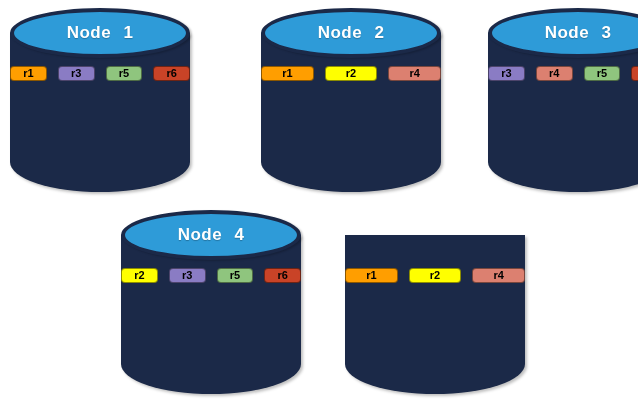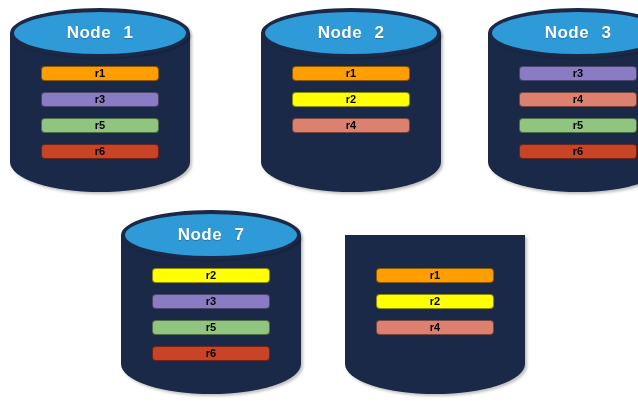--- a/index.html
+++ b/index.html
@@ -46,21 +46,21 @@
     color:var(--title);
     font-weight:bold;
     font-size:17px;
     letter-spacing:0.5px;
     word-spacing:7px;
     text-shadow:0 1px 1px rgba(0,0,0,0.25);
   }
   .bars{
     position:absolute;
     left:0;right:0;top:58px;
-    display:flex;flex-direction:column;align-items:center;
+    display:flex;align-items:center;
     gap:11px;
   }
   .bar{
     box-sizing:border-box;
     width:118px;height:15px;
     border-radius:4px;
     border:1px solid rgba(0,0,0,0.45);
     display:flex;align-items:center;justify-content:center;
     font-size:11px;font-weight:bold;
     color:var(--bartext);
@@ -102,21 +102,21 @@
     <div class="bars">
         <div class="bar" style="background: rgb(138, 124, 196);">r3</div>
         <div class="bar" style="background: rgb(220, 128, 112);">r4</div>
         <div class="bar" style="background: rgb(143, 197, 126);">r5</div>
         <div class="bar" style="background: rgb(201, 67, 39);">r6</div>
       </div>
   </div>
     <div class="cylinder node-4">
     <div class="cyl-body"></div>
     <div class="cyl-top">
-      <span class="node-label">Node 7</span>
+      <span class="node-label">Node 4</span>
     </div>
     <div class="bars">
         <div class="bar" style="background: rgb(255, 255, 0);">r2</div>
         <div class="bar" style="background: rgb(138, 124, 196);">r3</div>
         <div class="bar" style="background: rgb(143, 197, 126);">r5</div>
         <div class="bar" style="background: rgb(201, 67, 39);">r6</div>
       </div>
   </div>
     <div class="cylinder node-5">
     <div class="cyl-body"></div>

